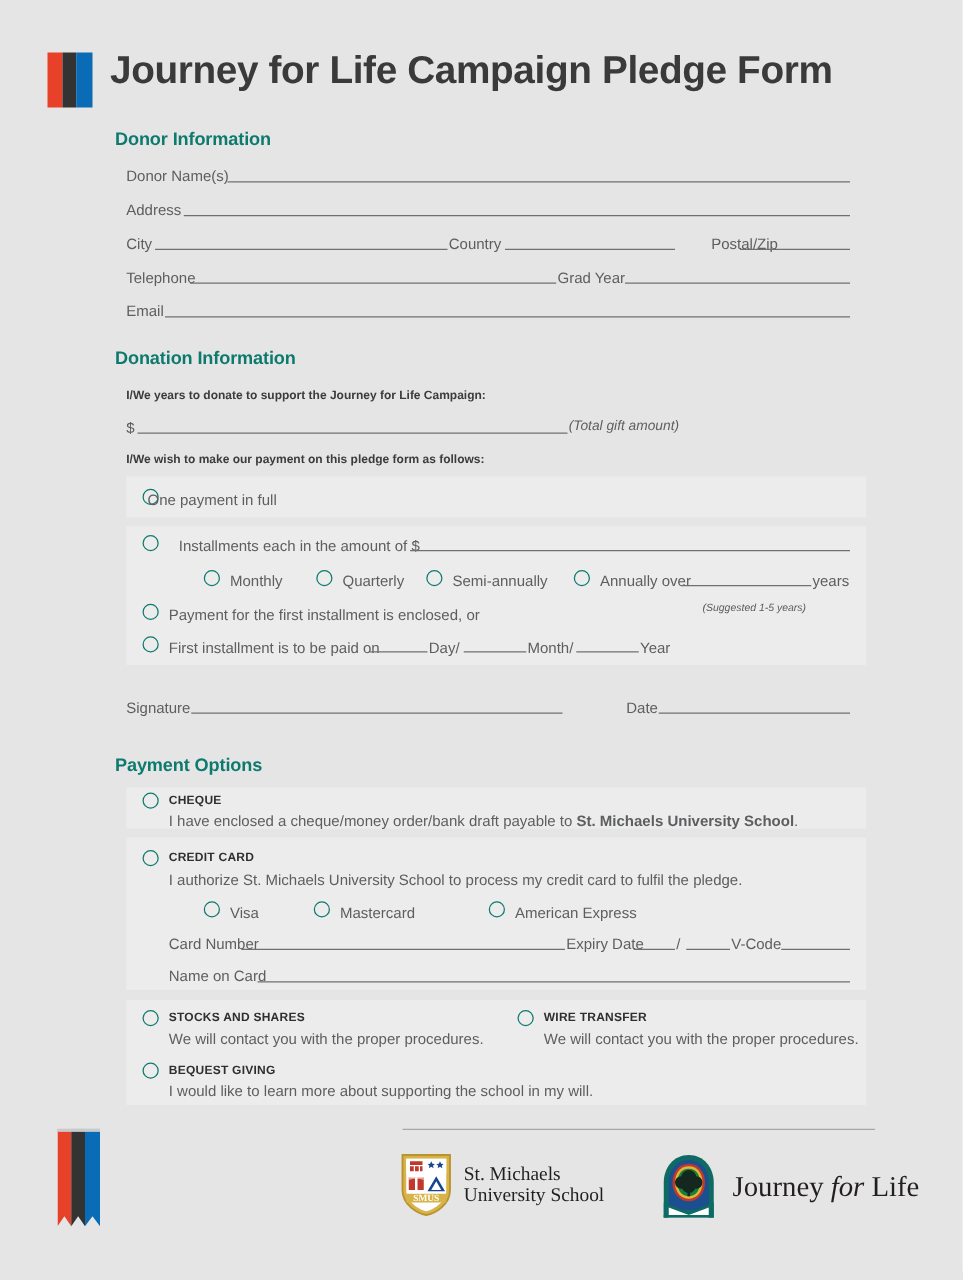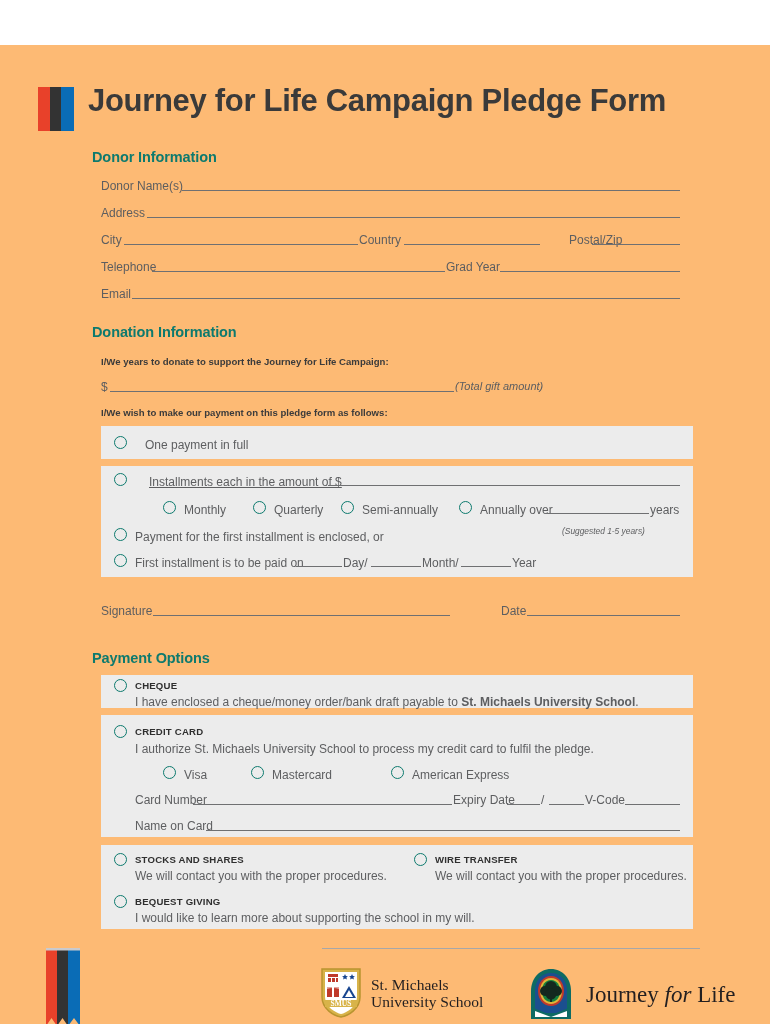--- a/index.html
+++ b/index.html
@@ -11,22 +11,21 @@
     width: 770px;
     height: 1024px;
     font-family: "Liberation Sans", sans-serif;
     color: #58595b;
     position: relative;
     overflow: hidden;
   }
   .page {
     position: absolute;
     inset: 0;
-    background: #fdba74;
-    margin-top: 45px;
+    background: #e5e5e5;
   }
 
   
   .header {
     position: absolute;
     left: 0; top: 0;
     width: 770px;
     height: 96px;
   }
   .brand-bars {
@@ -192,26 +191,26 @@
   <div class="lbl-b" style="left:101px; top:312px;">I/We years to donate to support the Journey for Life Campaign:</div>
 
   <div class="lbl" style="left:101px; top:336px;">$</div>
   <div class="rule" style="left:110px; top:346px; width:344px;"></div>
   <div class="lbl-i" style="left:455px; top:336px;">(Total gift amount)</div>
 
   <div class="lbl-b" style="left:101px; top:363px;">I/We wish to make our payment on this pledge form as follows:</div>
 
   <div class="panel" style="left:101px; top:381px; width:592px; height:33px;"></div>
   <div class="radio" style="left:114px; top:391px;"></div>
-  <div class="lbl" style="left:145px; top:394px;">One payment in full</div>
+  <div class="lbl" style="left:118px; top:394px;">One payment in full</div>
 
   <div class="panel" style="left:101px; top:421px; width:592px; height:111px;"></div>
 
   <div class="radio" style="left:114px; top:428px;"></div>
-  <div class="lbl" style="left:149px; top:431px;text-decoration:underline;">Installments each in the amount of $</div>
+  <div class="lbl" style="left:143px; top:431px;">Installments each in the amount of $</div>
   <div class="rule" style="left:328px; top:440px; width:352px;"></div>
 
   <div class="radio" style="left:163px; top:456px;"></div>
   <div class="lbl" style="left:184px; top:459px;">Monthly</div>
 
   <div class="radio" style="left:253px; top:456px;"></div>
   <div class="lbl" style="left:274px; top:459px;">Quarterly</div>
 
   <div class="radio" style="left:341px; top:456px;"></div>
   <div class="lbl" style="left:362px; top:459px;">Semi-annually</div>

